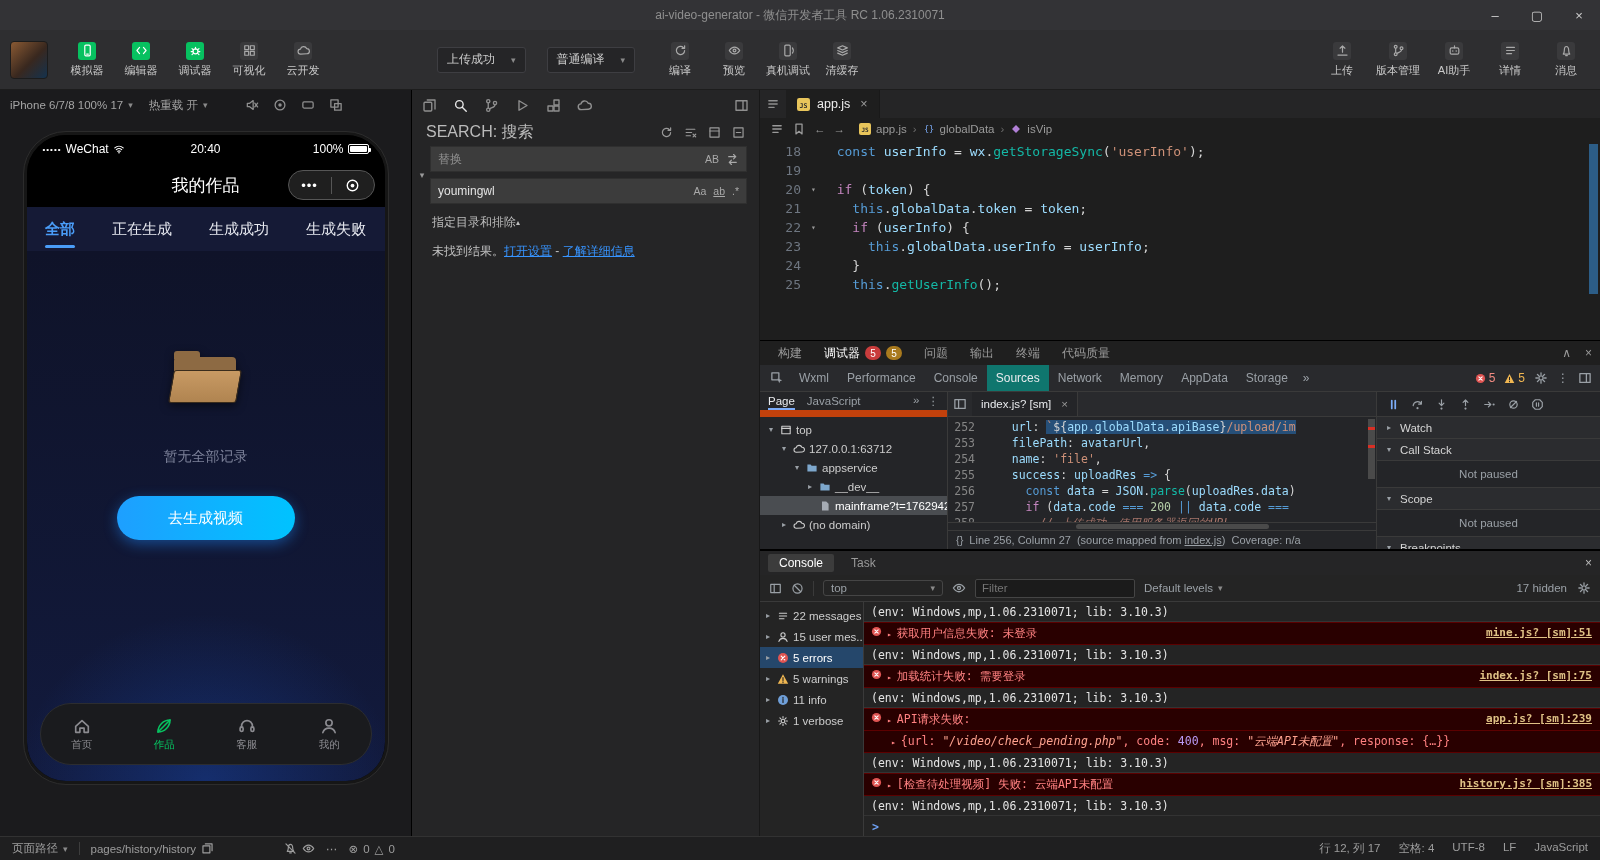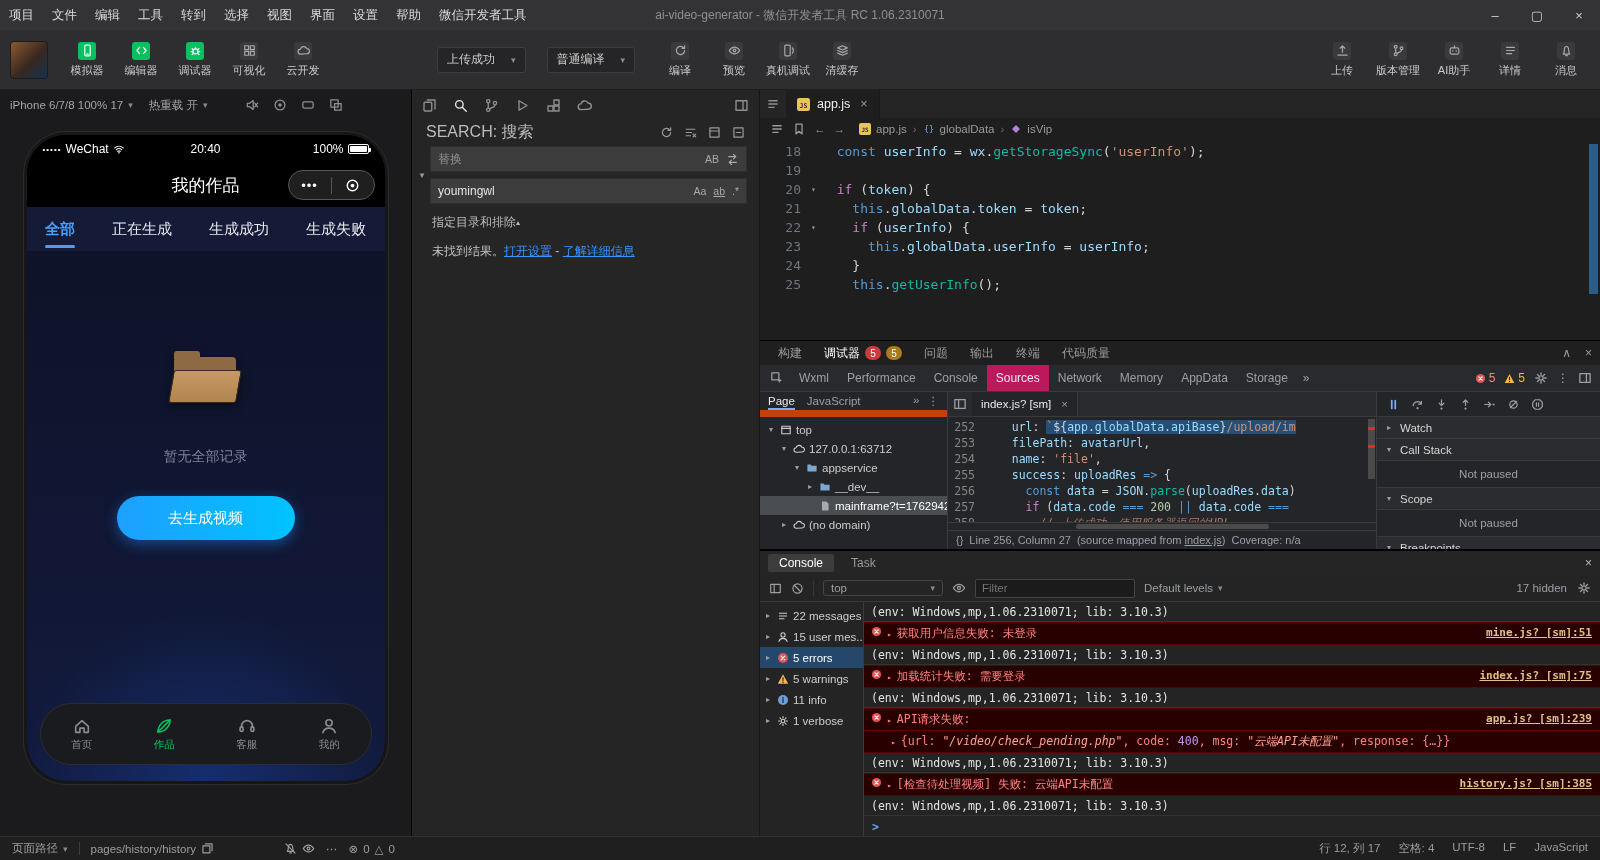--- a/index.html
+++ b/index.html
@@ -101,21 +101,21 @@
 .panel-tabs{height:25px;background:#1f1f1f;border-top:1px solid #000;display:flex;align-items:center;padding:0 8px;color:#9a9a9a;flex:0 0 auto;gap:2px}
 .ptab{padding:0 10px;height:100%;display:flex;align-items:center;gap:5px}
 .ptab.active{color:#fff}
 .badge{min-width:16px;height:14px;border-radius:8px;font-size:10px;display:flex;align-items:center;justify-content:center;padding:0 4px;color:#fff}
 .badge.err{background:#c93c3c}.badge.warn{background:#a97a1e}
 .pt-right{margin-left:auto;display:flex;gap:14px;color:#9a9a9a}
 
 .dt-tabs{height:27px;background:#292a2d;display:flex;align-items:stretch;padding:0 4px;color:#9aa0a6;font-size:12px;border-bottom:1px solid #3a3a3a;flex:0 0 auto}
 .dt-inspect{width:26px;display:flex;align-items:center;justify-content:center}
 .dt-tab{padding:0 9px;display:flex;align-items:center}
-.dt-tab.active{background:#be185d;color:#e8eaed}
+.dt-tab.active{background:#0f766e;color:#e8eaed}
 .dt-more{display:flex;align-items:center;padding:0 6px}
 .dt-right{margin-left:auto;display:flex;align-items:center;gap:9px;padding-right:4px}
 .cnt-err{color:#f28b82;display:flex;align-items:center;gap:3px}
 .cnt-warn{color:#f0b752;display:flex;align-items:center;gap:3px}
 .dt-body{height:158px;display:flex;flex:0 0 auto;background:#242528;font-size:11.5px;border-bottom:1px solid #000}
 .src-left{width:188px;border-right:1px solid #3a3a3a;display:flex;flex-direction:column;flex:0 0 auto}
 .src-nav-tabs{height:25px;display:flex;align-items:center;color:#9aa0a6;border-bottom:7px solid #c2410c;padding:0 8px;gap:12px;flex:0 0 auto}
 .src-nav-tabs .sn-tab.active{color:#e8eaed;box-shadow:inset 0 -2px 0 #7cacf8;height:100%;display:flex;align-items:center}
 .sn-right{margin-left:auto;display:flex;gap:8px}
 .tree{flex:1;overflow:hidden;padding-top:3px}
@@ -175,33 +175,20 @@
 .sb-gap{width:48px}
 .sb-right{margin-left:auto;display:flex;gap:18px}
 .statusbar .icn{width:13px;height:13px}
 </style>
 </head>
 <body>
 
 <div class="app">
 
   <header class="menubar">
-    <div class="menu-items" id="menuItems">
-        <span class="menu-item">项目</span>
-        <span class="menu-item">文件</span>
-        <span class="menu-item">编辑</span>
-        <span class="menu-item">工具</span>
-        <span class="menu-item">转到</span>
-        <span class="menu-item">选择</span>
-        <span class="menu-item">视图</span>
-        <span class="menu-item">界面</span>
-        <span class="menu-item">设置</span>
-        <span class="menu-item">帮助</span>
-        <span class="menu-item">微信开发者工具</span>
-      </div>
     <div class="win-title">ai-video-generator - 微信开发者工具 RC 1.06.2310071</div>
     <div class="win-controls">
       <span>–</span>
       <span>▢</span>
       <span>×</span>
     </div>
   </header>
 
   <div class="toolbar">
     <div class="avatar"></div>

